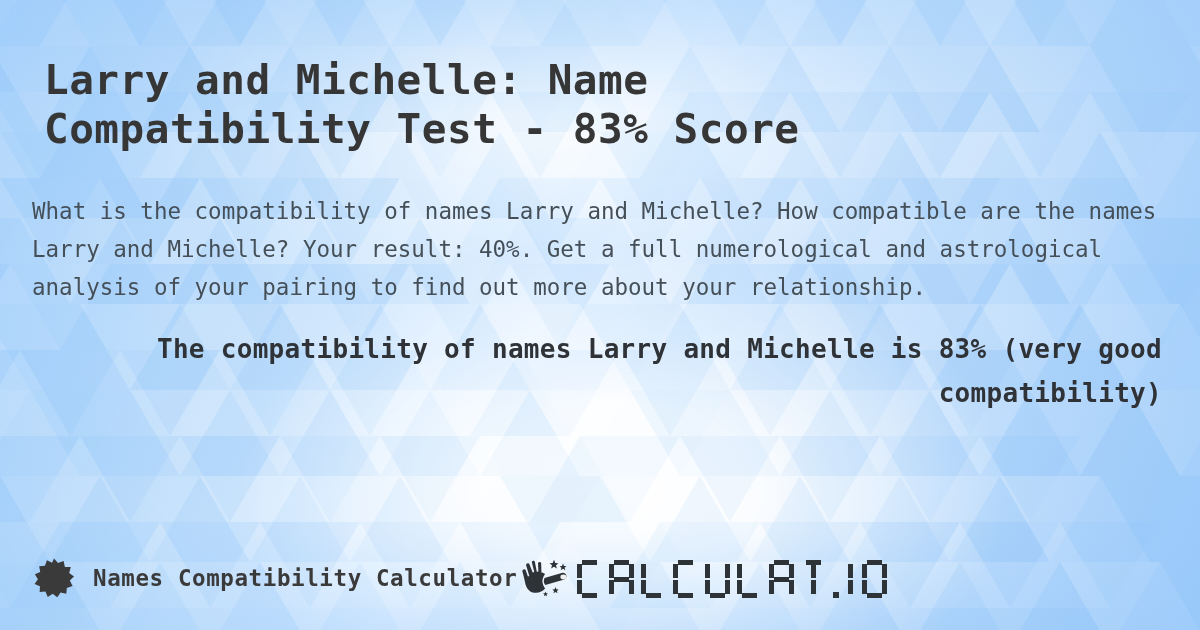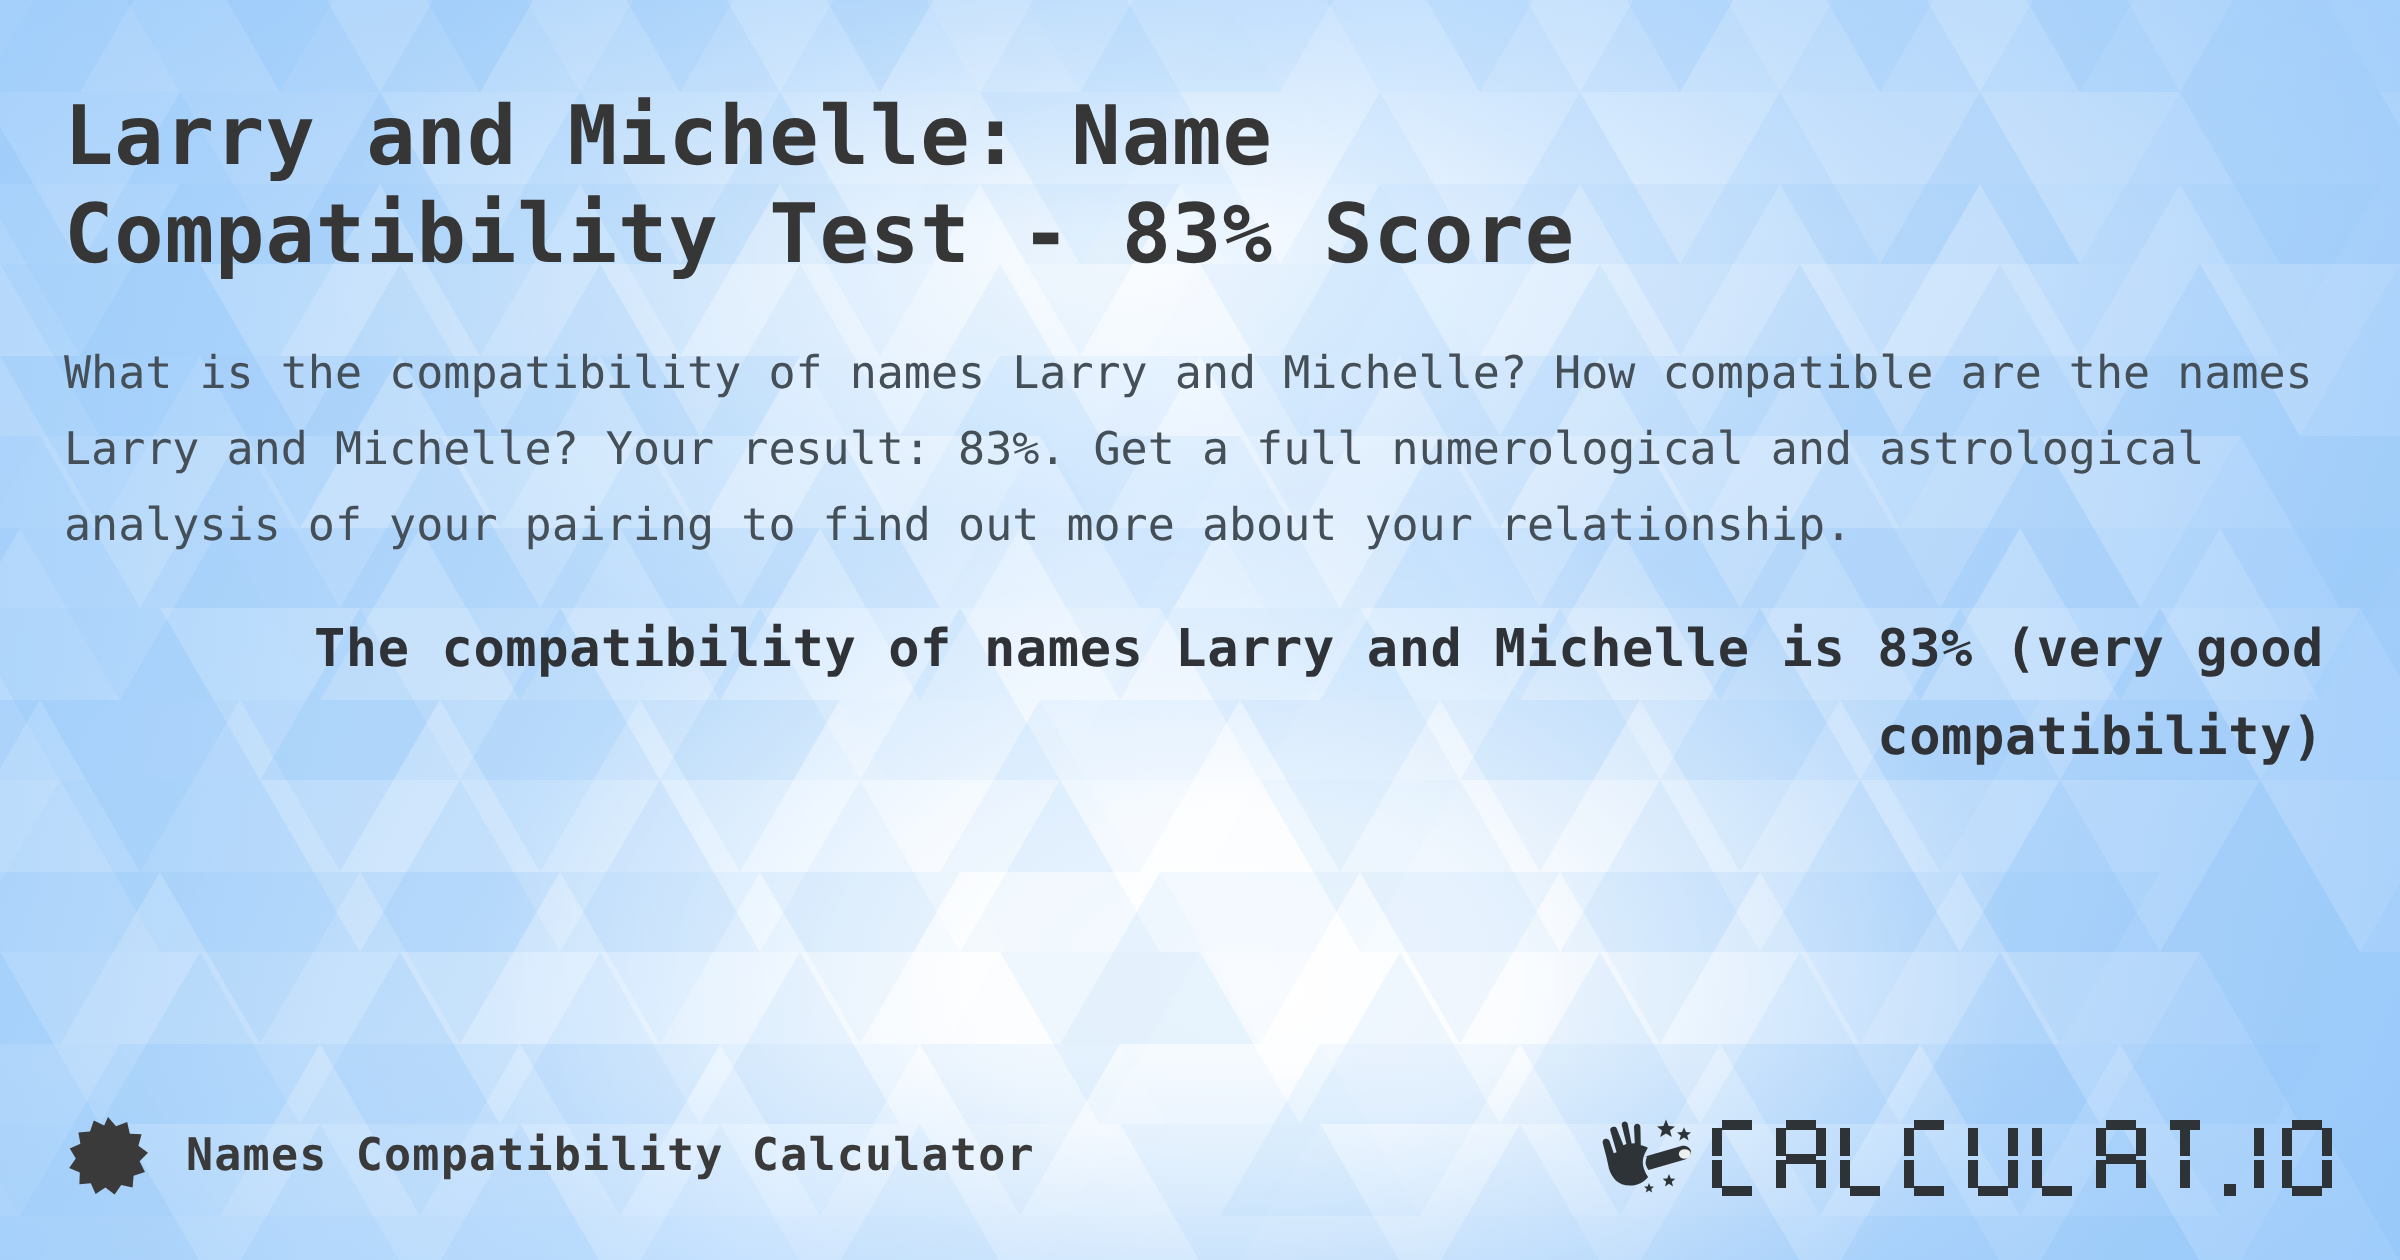--- a/index.html
+++ b/index.html
@@ -54,21 +54,21 @@
     flex-direction: column;
   }
 
   .title {
     font-family: "DejaVu Sans Mono", monospace;
     font-weight: 700;
     font-size: 41px;
     line-height: 49px;
     letter-spacing: 0.5px;
     color: #363636;
-    margin: 0;
+    margin: 12px;
     max-width: 1000px;
     text-rendering: optimizeLegibility;
   }
 
   .lede {
     font-family: "DejaVu Sans Mono", monospace;
     font-weight: 400;
     font-size: 22.5px;
     line-height: 38px;
     letter-spacing: 0px;
@@ -94,21 +94,20 @@
     position: absolute;
     left: 0;
     right: 0;
     bottom: 24px;
     z-index: 3;
     height: 56px;
     padding: 0 34px;
     box-sizing: border-box;
     display: flex;
     align-items: center;
-    justify-content: space-between;
   }
   .brand-left {
     display: flex;
     align-items: center;
     gap: 19px;
   }
   .burst-icon {
     width: 40px;
     height: 40px;
     display: block;
@@ -255,21 +254,21 @@
 
   <div class="bg-layer bg-vig"></div>
 
   <div class="content">
 
     <h1 class="title">
       <span>Larry and Michelle: Name</span><br>
       <span>Compatibility Test - 83% Score</span>
     </h1>
 
-    <p class="lede">What is the compatibility of names Larry and Michelle? How compatible are the names Larry and Michelle? Your result: 83%. Get a full numerological and astrological analysis of your pairing to find out more about your relationship.</p>
+    <p class="lede">What is the compatibility of names Larry and Michelle? How compatible are the names Larry and Michelle? Your result: 40%. Get a full numerological and astrological analysis of your pairing to find out more about your relationship.</p>
 
     <p class="verdict">The compatibility of names Larry and Michelle is 83% (very good compatibility)</p>
 
   </div>
 
   <div class="footer">
 
     <div class="brand-left">
       <span class="burst-icon-wrap">
         <svg class="burst-icon" viewBox="0 0 40 40" aria-hidden="true">

